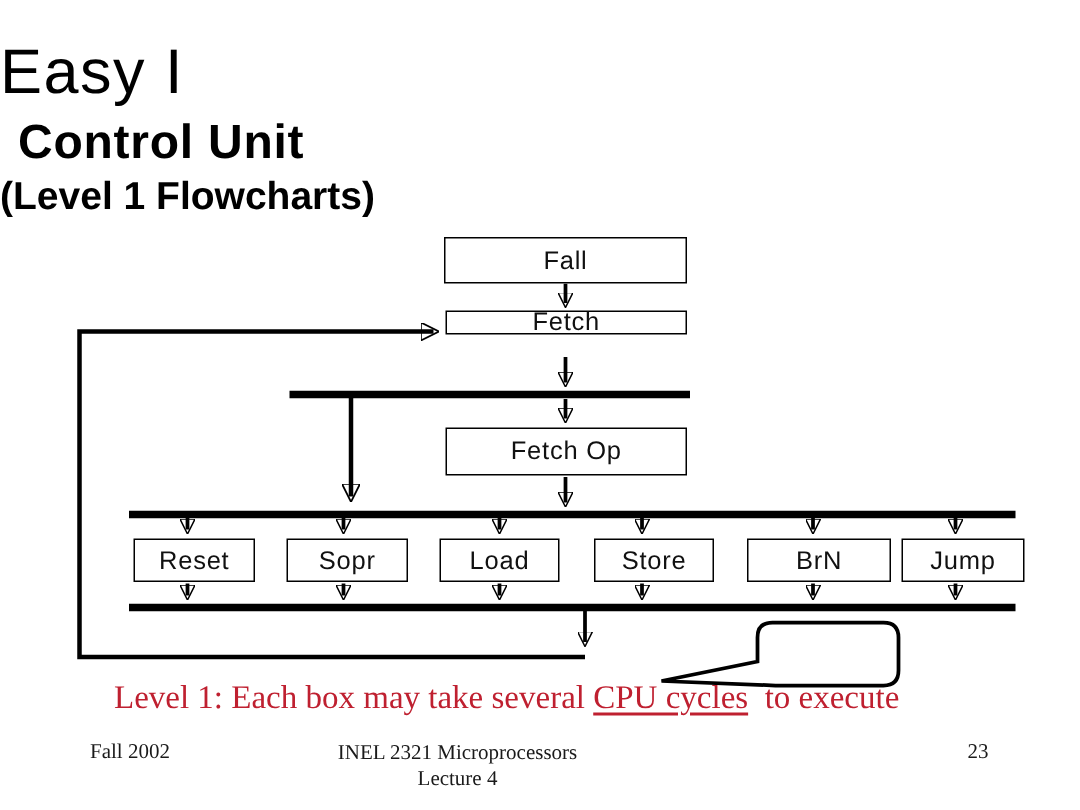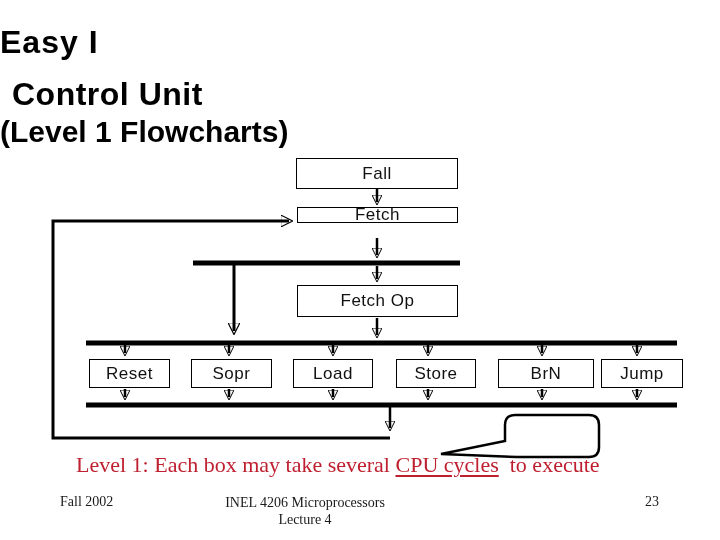--- a/index.html
+++ b/index.html
@@ -1,20 +1,20 @@
 <!DOCTYPE html>
 <html><head>
 <meta charset="utf-8">
 <style>
   html,body{margin:0;padding:0;background:#888;}
   .slide{position:relative;width:720px;height:540px;background:#ffffff;overflow:hidden;
          font-family:"Liberation Sans",sans-serif;}
-  .t1{position:absolute;top:24px;left:0;width:720px;font-size:32px;font-weight:bold;letter-spacing:1px;}
+  .t1{position:absolute;top:24px;left:0;width:720px;font-size:42px;font-weight:normal;letter-spacing:1px;}
   .t2{position:absolute;top:76px;left:0;width:720px;font-size:32px;font-weight:bold;letter-spacing:0.5px;padding-left:12px;}
-  .t3{position:absolute;top:115px;left:0;width:720px;font-size:30px;font-weight:bold;}
+  .t3{position:absolute;top:115px;left:0;width:720px;font-size:26px;font-weight:bold;}
   
   svg.connectors{position:absolute;left:0;top:0;}
   svg.connectors path{fill:none;stroke:#000;}
   
   .fbox{position:absolute;background:#fff;border:1.5px solid #000;box-sizing:border-box;
         display:flex;align-items:center;justify-content:center;
         font-size:17px;color:#111;letter-spacing:0.5px;}
   .b-reset   {left:296px;top:158px;width:162px;height:31px;}
   .b-fetch   {left:297px;top:207px;width:161px;height:16px;}
   .b-fetchop {left:297px;top:285px;width:161px;height:32px;}
@@ -113,19 +113,19 @@
       <span>Jump</span>
     </div>
 
   <div class="callout-label">What?</div>
 
   <div class="caption"><span>Level 1: Each box may take several </span><span class="u">CPU cycles</span><span>&nbsp; to execute</span></div>
 
   <div class="footer">
     <div class="f-left">Fall 2002</div>
     <div class="f-center">
-      <div>INEL 4206 Microprocessors</div>
+      <div>INEL 2321 Microprocessors</div>
       <div>Lecture 4</div>
     </div>
     <div class="f-right">23</div>
   </div>
 
 </div>
 
 </body></html>

